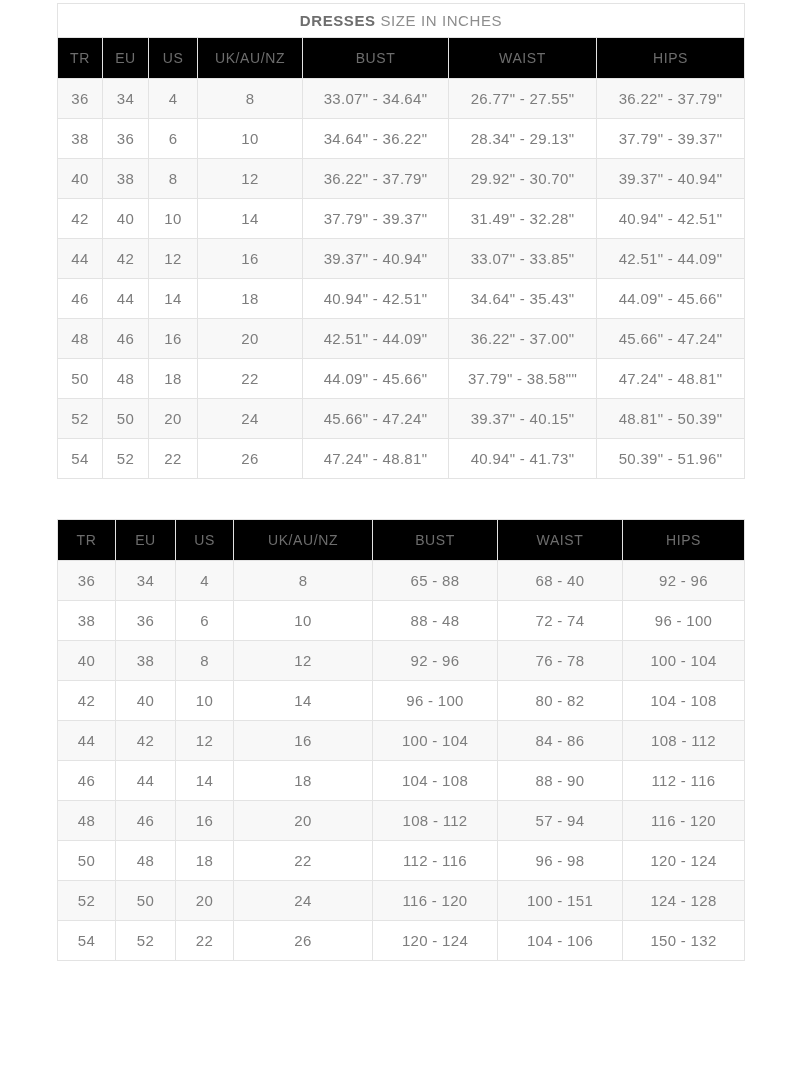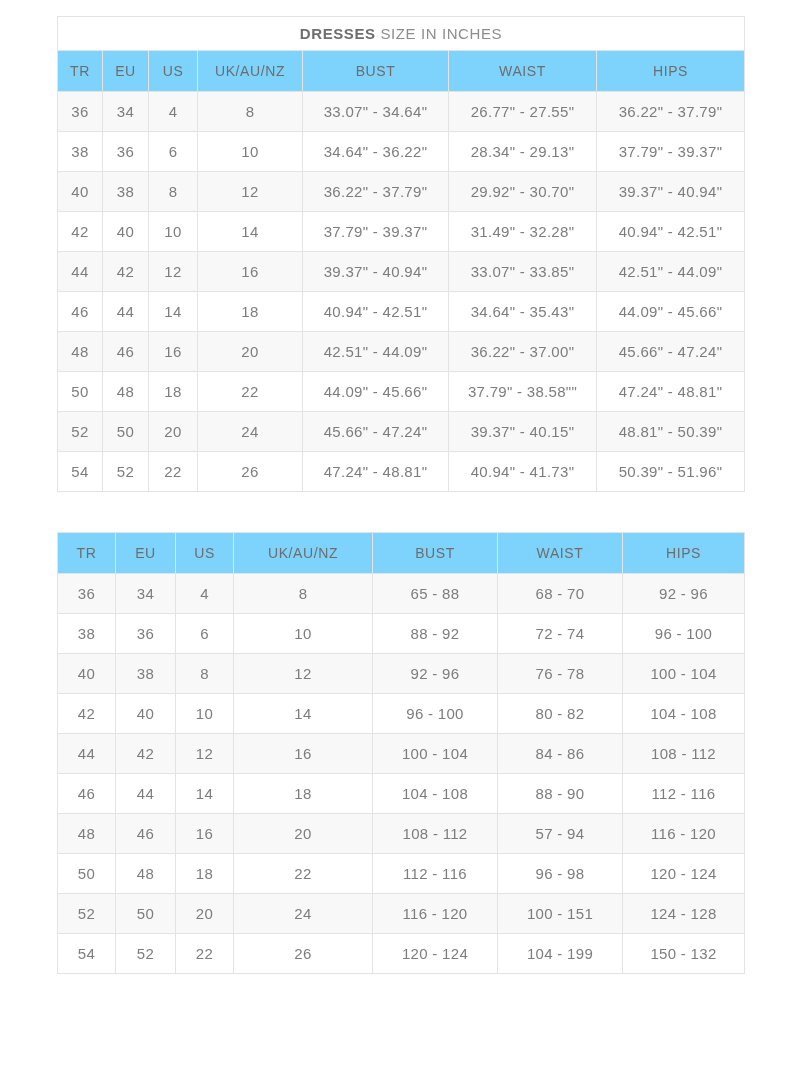--- a/index.html
+++ b/index.html
@@ -31,38 +31,38 @@
     font-size: 15px;
     font-weight: normal;
     color: #8d8d8d;
     letter-spacing: 0.6px;
   }
   .title-bold {
     font-weight: bold;
     color: #6e6e6e;
   }
   .header-row th {
-    background: #7dd3fc;
+    background: #000000;
     height: 41px;
     font-weight: normal;
     font-size: 14px;
     color: #6d6d6d;
     letter-spacing: 0.6px;
   }
   tbody td {
     height: 40px;
     font-size: 15px;
     color: #7d7d7d;
     background: #ffffff;
     letter-spacing: 0.3px;
   }
   tbody tr:nth-child(odd) td {
     background: #f8f8f8;
   }
-  .table-inches { margin-top: 16px; }
+  .table-inches { margin-top: 3px; }
   .table-inches .title-cell { height: 34px; }
   .table-cm { margin-top: 40px; }
   .table-cm .title-cell { height: 41px; }
 </style>
 </head>
 <body>
 
 <table class="size-chart table-inches">
   <colgroup>
       <col style="width: 45px;">
@@ -202,29 +202,29 @@
         <th>HIPS</th>
       </tr>
   </thead>
   <tbody>
       <tr>
         <td>36</td>
         <td>34</td>
         <td>4</td>
         <td>8</td>
         <td>65 - 88</td>
-        <td>68 - 70</td>
+        <td>68 - 40</td>
         <td>92 - 96</td>
       </tr>
       <tr>
         <td>38</td>
         <td>36</td>
         <td>6</td>
         <td>10</td>
-        <td>88 - 92</td>
+        <td>88 - 48</td>
         <td>72 - 74</td>
         <td>96 - 100</td>
       </tr>
       <tr>
         <td>40</td>
         <td>38</td>
         <td>8</td>
         <td>12</td>
         <td>92 - 96</td>
         <td>76 - 78</td>
@@ -283,17 +283,17 @@
         <td>116 - 120</td>
         <td>100 - 151</td>
         <td>124 - 128</td>
       </tr>
       <tr>
         <td>54</td>
         <td>52</td>
         <td>22</td>
         <td>26</td>
         <td>120 - 124</td>
-        <td>104 - 199</td>
+        <td>104 - 106</td>
         <td>150 - 132</td>
       </tr>
     </tbody>
 </table>
 
 </body></html>

